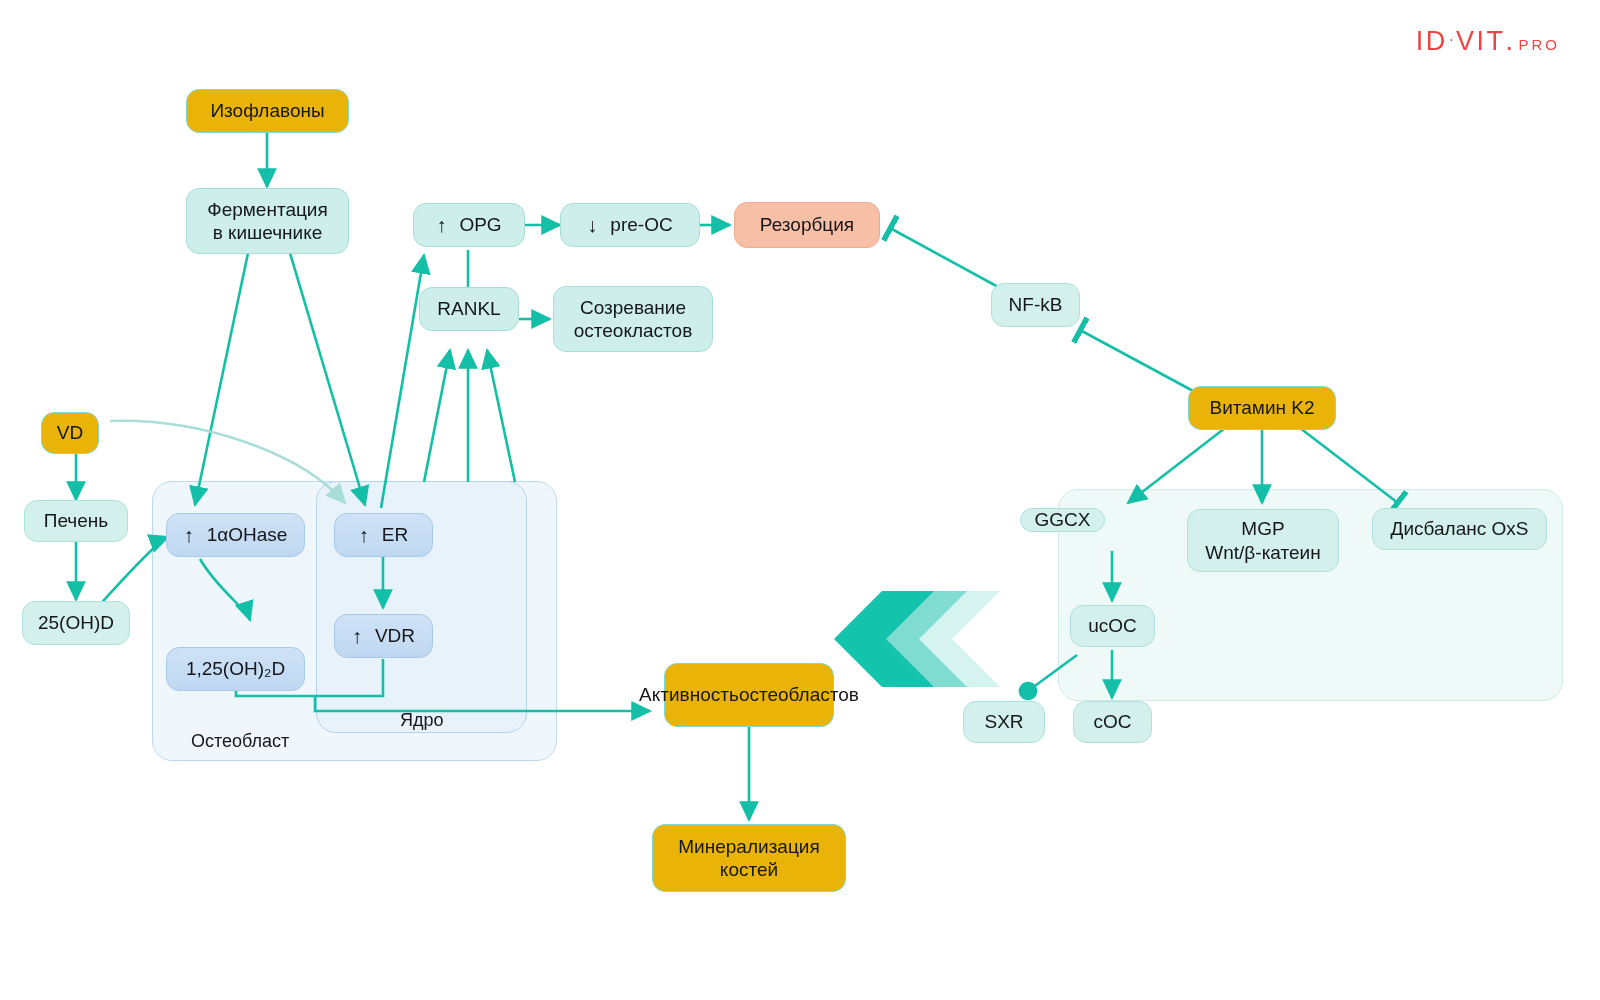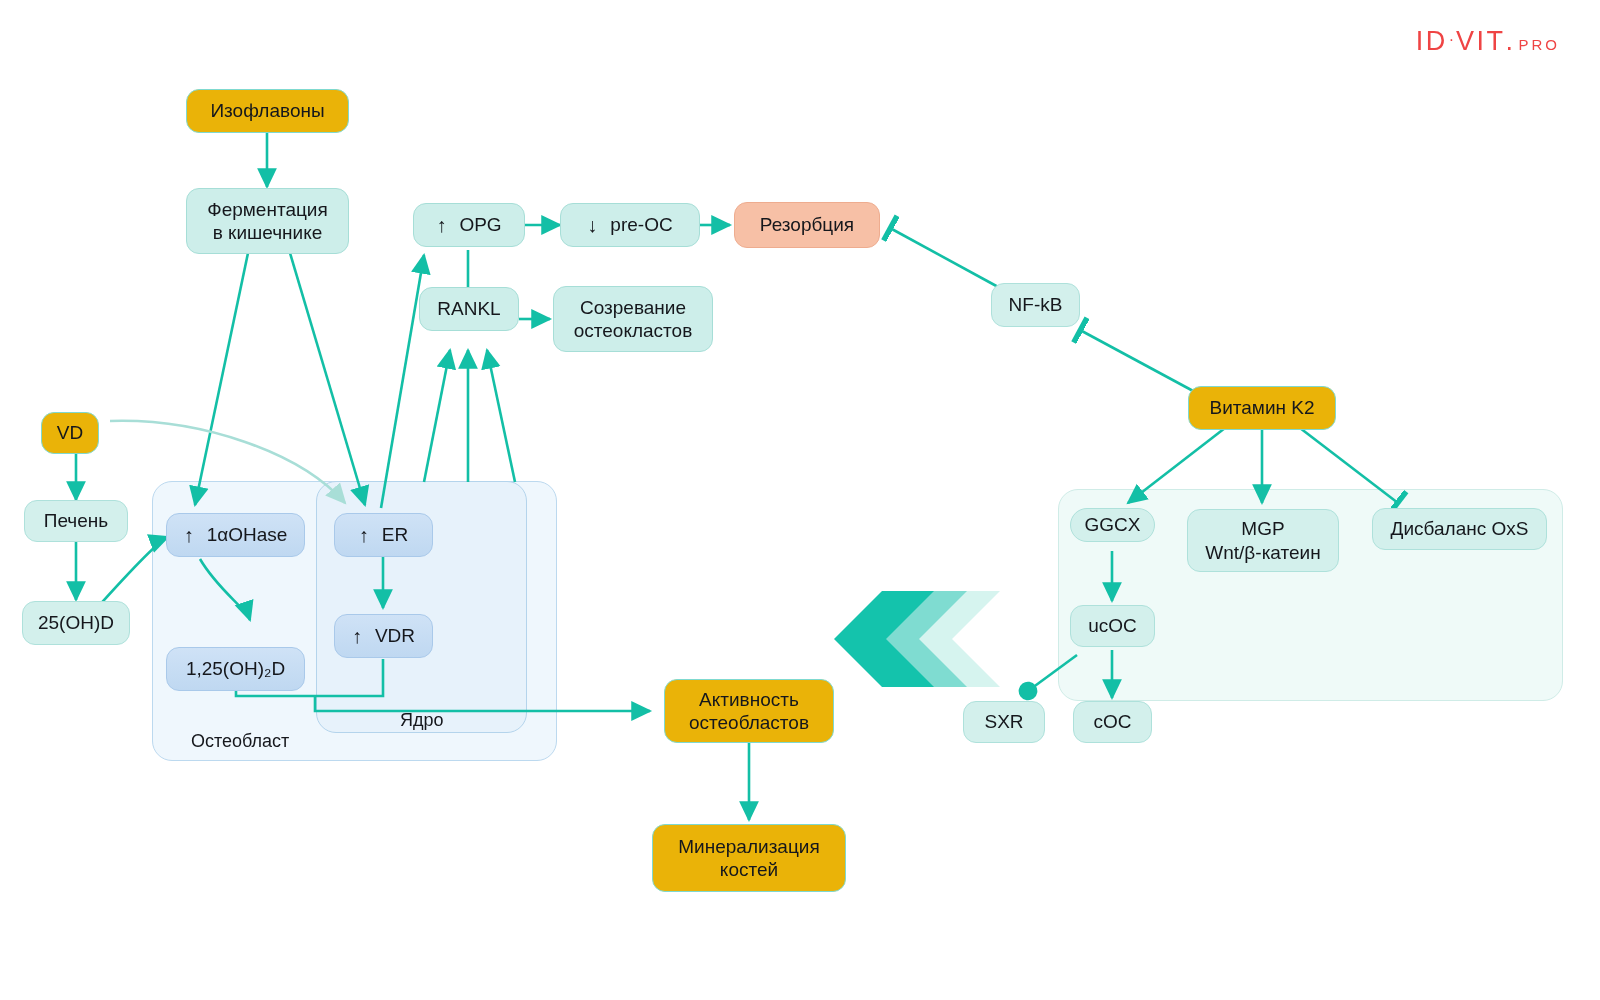--- a/index.html
+++ b/index.html
@@ -189,31 +189,31 @@
   <div class="node n-blue" style="left:334px;top:513px;width:99px;height:44px;">
     <span class="arrowglyph">↑</span>
     <span>ER</span>
   </div>
 
   <div class="node n-blue" style="left:334px;top:614px;width:99px;height:44px;">
     <span class="arrowglyph">↑</span>
     <span>VDR</span>
   </div>
 
-  <div class="node n-teal" style="left:664px;top:663px;width:170px;height:64px;flex-direction:column;margin-top:16px;">
+  <div class="node n-teal" style="left:664px;top:663px;width:170px;height:64px;flex-direction:row;">
     <span>Активность</span>
     <span>остеобластов</span>
   </div>
 
   <div class="node n-teal" style="left:652px;top:824px;width:194px;height:68px;flex-direction:column;">
     <span>Минерализация</span>
     <span>костей</span>
   </div>
 
-  <div class="node n-tealpale" style="left:1070px;top:508px;width:85px;height:34px;border-radius:17px;">
+  <div class="node n-tealpale" style="left:1020px;top:508px;width:85px;height:24px;border-radius:17px;">
     <span>GGCX</span>
   </div>
 
   <div class="node n-tealpale" style="left:1187px;top:509px;width:152px;height:63px;flex-direction:column;">
     <span>MGP</span>
     <span>Wnt/β-катеин</span>
   </div>
 
   <div class="node n-tealpale" style="left:1372px;top:508px;width:175px;height:42px;">
     <span>Дисбаланс OxS</span>

